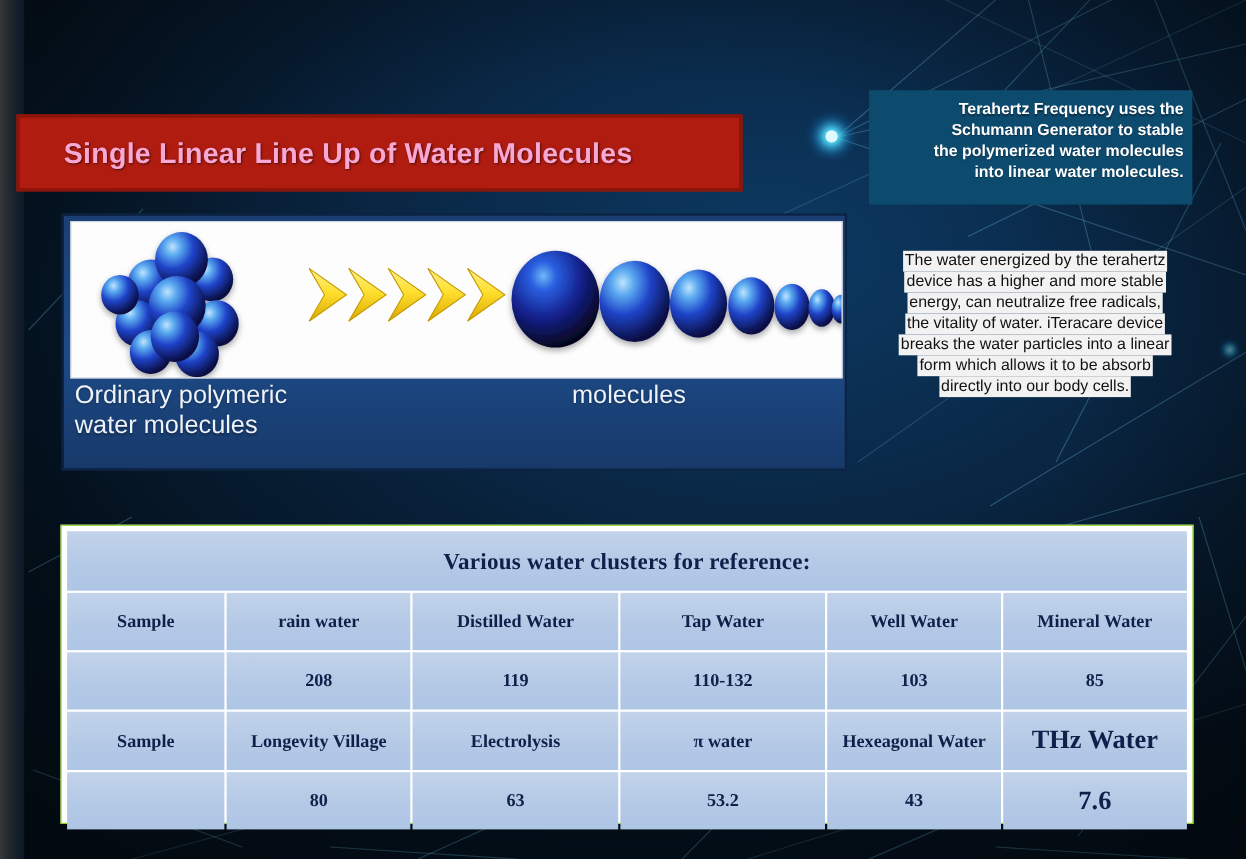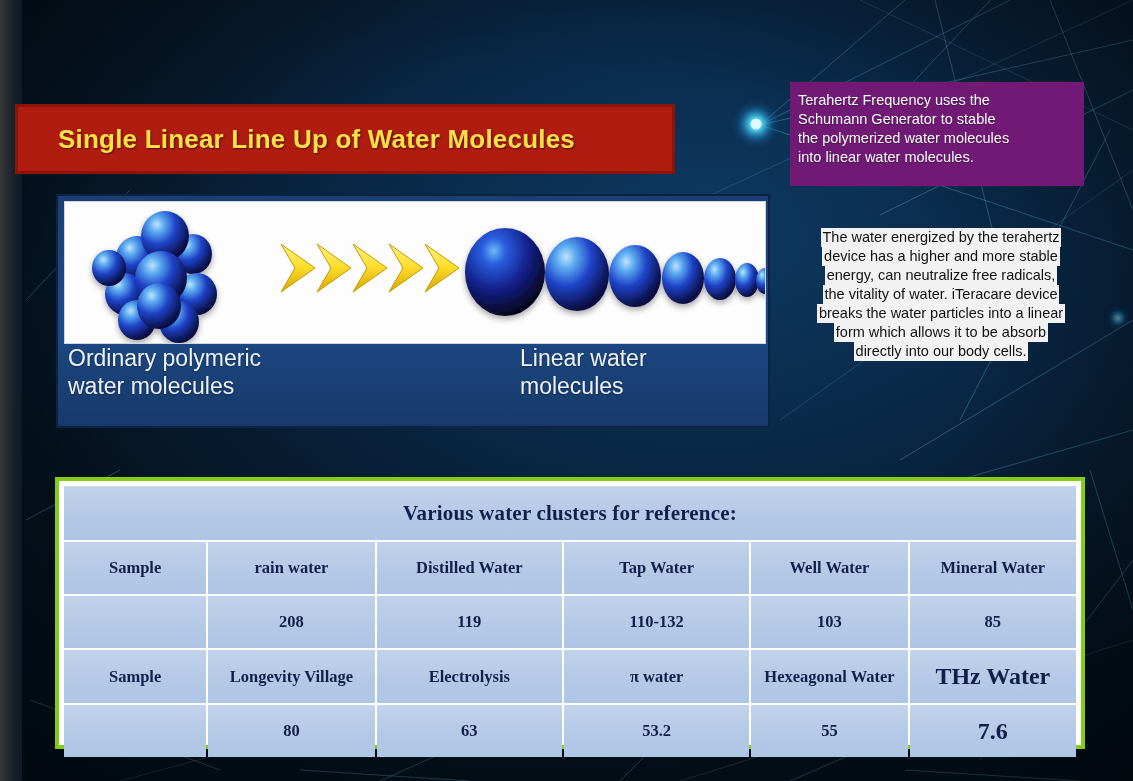--- a/index.html
+++ b/index.html
@@ -35,21 +35,21 @@
   }
   
   #title-banner {
     position: absolute; left: 15px; top: 104px; width: 660px; height: 70px;
     background: #b01c10;
     border: 3px solid #8d1409;
     display: flex; align-items: center;
     padding-left: 40px;
   }
   #title-banner .title-text {
-    color: #fde047;
+    color: #f9a8d4;
     font-size: 26px;
     font-weight: bold;
     letter-spacing: .2px;
     text-shadow: 1px 1px 2px rgba(0,0,0,.55);
     white-space: nowrap;
   }
   
   #diagram-card {
     position: absolute; left: 56px; top: 194px; width: 714px; height: 234px;
     background: linear-gradient(180deg, #1b3f74 0%, #1d4a86 55%, #17396a 100%);
@@ -69,26 +69,26 @@
     color: #eef3fa;
     font-size: 23px;
     line-height: 1.22;
     text-shadow: 0 1px 2px rgba(0,0,0,.35);
   }
   #caption-left  { left: 10px;  top: 2px; }
   #caption-right { left: 462px; top: 2px; }
   
   #red-callout {
     position: absolute; left: 790px; top: 82px; width: 294px; height: 104px;
-    background: #701a75;
+    background: #0c4a6e;
     color: #ffffff;
     font-size: 14.5px;
     line-height: 1.32;
-    font-weight: normal;
-    text-align: left;
+    font-weight: bold;
+    text-align: right;
     padding: 9px 8px 0 8px;
     text-shadow: 0 1px 1px rgba(0,0,0,.4);
   }
   
   #white-note {
     position: absolute; left: 791px; top: 228px; width: 300px;
     color: #111111;
     font-size: 14.5px;
     line-height: 1.315;
     text-align: center;
@@ -99,21 +99,21 @@
     padding: 0 2px;
     width: fit-content;
     margin: 0 auto;
     white-space: nowrap;
     text-align: center;
   }
   
   #data-table {
     position: absolute; left: 55px; top: 477px; width: 1030px; height: 272px;
     background: #ffffff;
-    border: 4px solid #84cc16;
+    border: 1px solid #84cc16;
     padding: 3px;
   }
   table.wt {
     width: 100%; height: 100%;
     border-collapse: separate;
     border-spacing: 2px;
     table-layout: fixed;
     font-family: "Liberation Serif", serif;
   }
   table.wt td {
@@ -262,21 +262,20 @@
         </g>
       </svg>
     </div>
 
     <div id="caption-row">
       <div id="caption-left" class="caption">
         <div>Ordinary polymeric</div>
         <div>water molecules</div>
       </div>
       <div id="caption-right" class="caption">
-        <div>Linear water</div>
         <div>molecules</div>
       </div>
     </div>
   </div>
 
   <div id="red-callout">
     <div>Terahertz Frequency uses the</div>
     <div>Schumann Generator to stable</div>
     <div>the polymerized water molecules</div>
     <div>into linear water molecules.</div>
@@ -328,20 +327,20 @@
           <td class="hdr">Electrolysis</td>
           <td class="hdr">π water</td>
           <td class="hdr">Hexeagonal Water</td>
           <td class="hdr thz">THz Water</td>
         </tr>
         <tr class="r-val2">
           <td class="blank"></td>
           <td class="val">80</td>
           <td class="val">63</td>
           <td class="val">53.2</td>
-          <td class="val">55</td>
+          <td class="val">43</td>
           <td class="val thz">7.6</td>
         </tr>
       </tbody>
     </table>
   </div>
 
 </div>
 
 </body></html>

